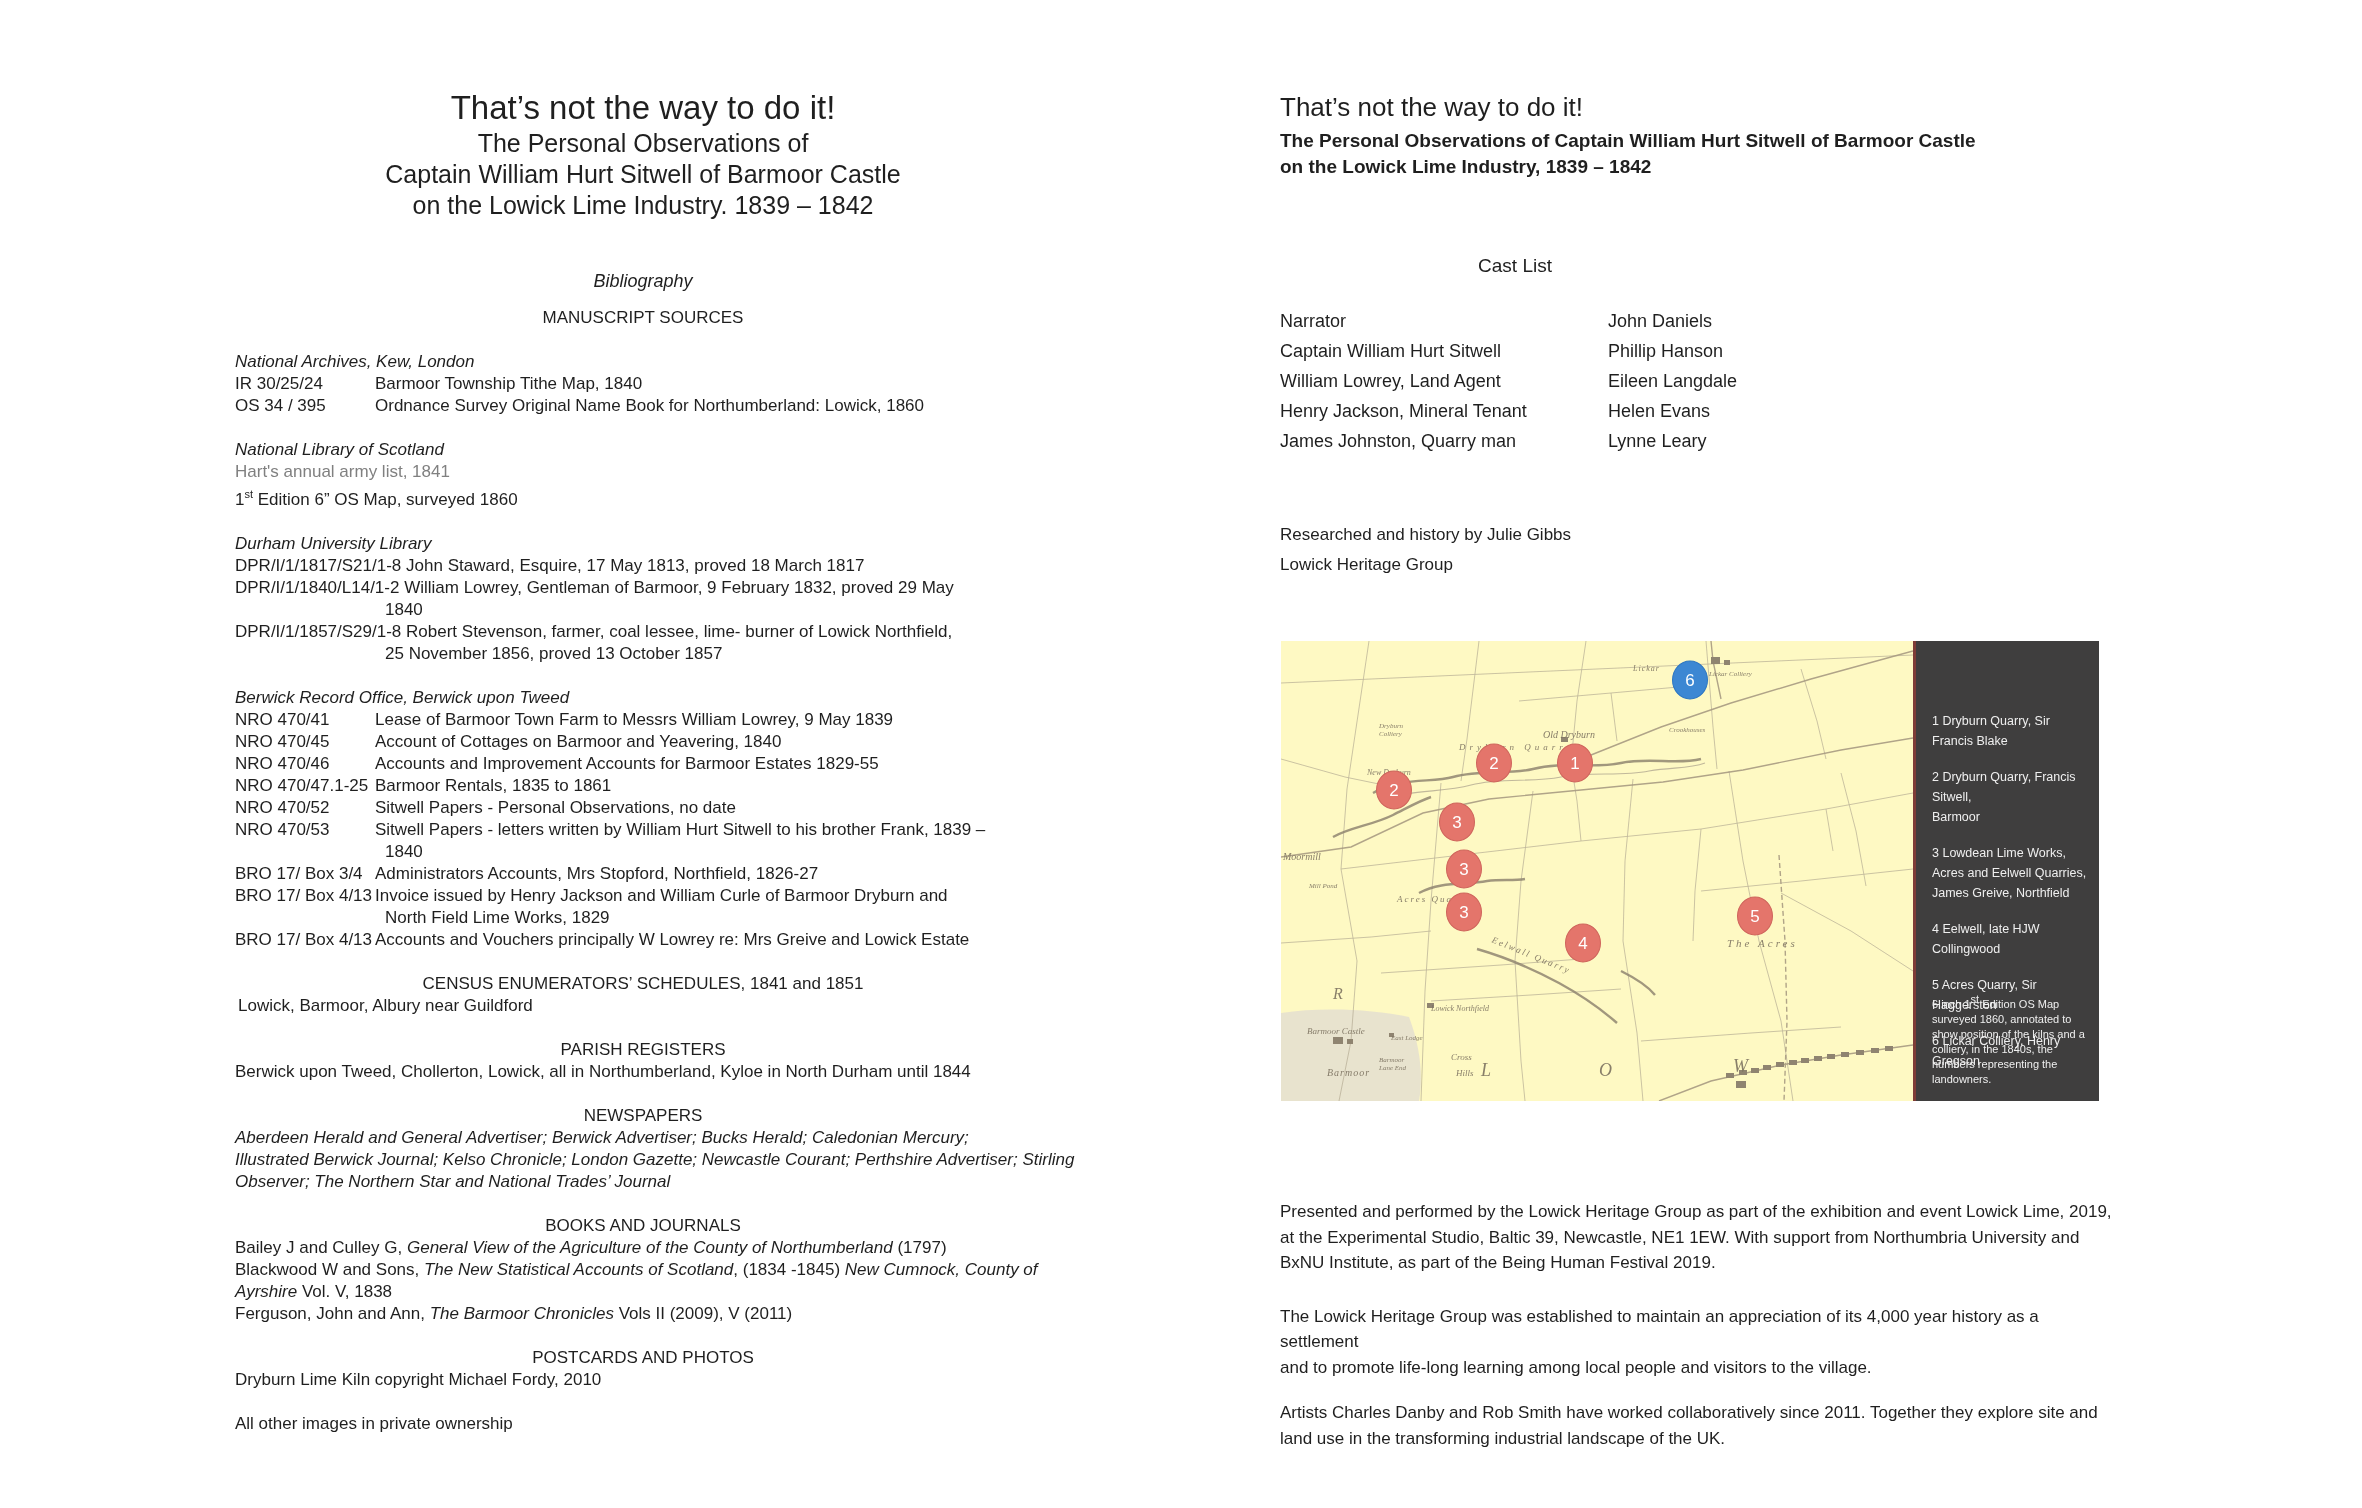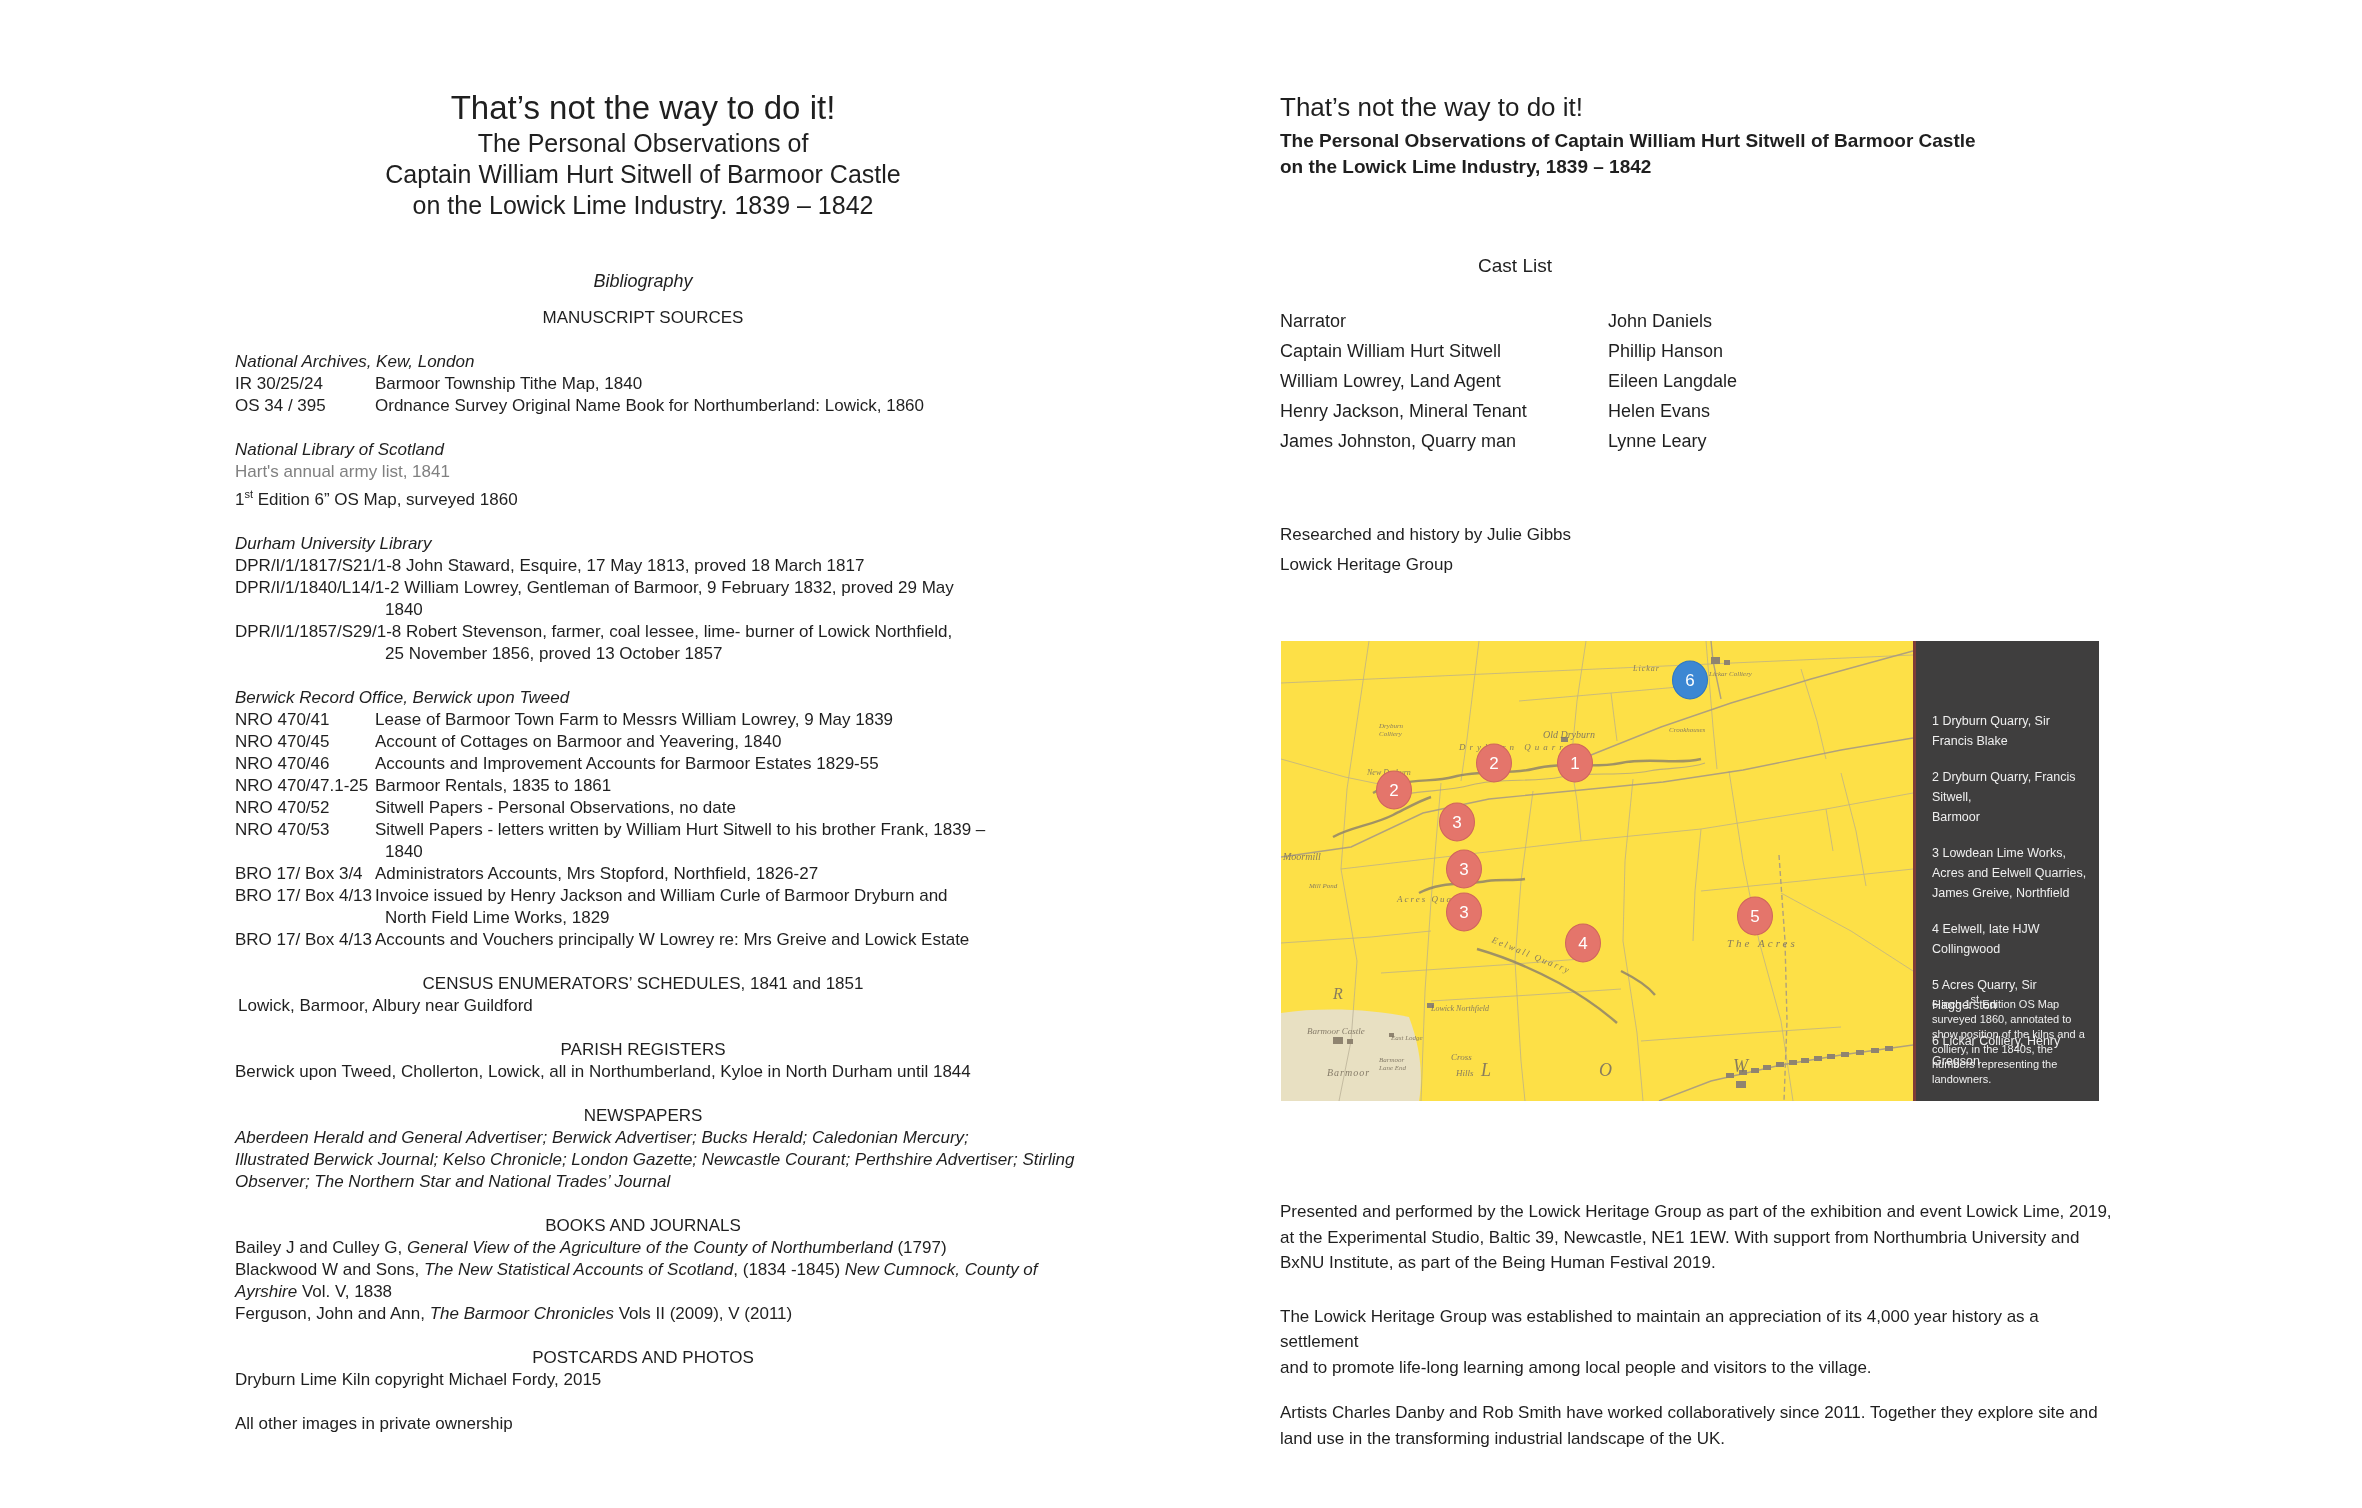--- a/index.html
+++ b/index.html
@@ -29,21 +29,21 @@
   .rp-title{font-size:26px;line-height:34px;}
   .rp-sub{font-size:19px;line-height:26px;font-weight:bold;margin-top:4px;}
   .cast-h{font-size:19px;line-height:24px;margin-top:74px;width:470px;text-align:center;}
   .cast{margin-top:28px;font-size:18px;}
   .cast-row{line-height:30px;white-space:nowrap;}
   .role{display:inline-block;width:328px;}
   .credits{margin-top:64px;line-height:30px;white-space:pre-line;}
 
   
   .map-wrap{position:absolute;left:1281px;top:641px;width:818px;height:460px;display:flex;}
-  .map{position:relative;width:632px;height:460px;background:#fde047;overflow:hidden;flex:0 0 auto;}
+  .map{position:relative;width:632px;height:460px;background:#fef9c3;overflow:hidden;flex:0 0 auto;}
   .map svg{position:absolute;left:0;top:0;}
   .maplabel{position:absolute;font-family:"Liberation Serif",serif;font-style:italic;
             color:#7c7260;opacity:.9;white-space:pre-line;line-height:1.1;}
   .marker{position:absolute;width:34px;height:37px;border-radius:50%;
           transform:translate(-50%,-50%);display:flex;align-items:center;justify-content:center;
           color:#ffffff;font-size:17px;}
   .marker.red{background:#e4756b;border:1px solid #cf655c;}
   .marker.blue{background:#3c87d3;border:1px solid #2e77c2;}
   .panel{flex:1 1 auto;background:#3f3e3e;border-left:3px solid #7e3c37;position:relative;
          padding:70px 12px 0 16px;box-sizing:border-box;color:#efefef;
@@ -167,21 +167,21 @@
     <div class="blk">
       <div class="lp-h" style="margin-top:0">BOOKS AND JOURNALS</div>
       <div class="nowrap"><span>Bailey J and Culley G, </span><span class="it">General View of the Agriculture of the County of Northumberland</span><span> (1797)</span></div>
       <div class="nowrap"><span>Blackwood W and Sons, </span><span class="it">The New Statistical Accounts of Scotland</span><span>, (1834 -1845) </span><span class="it">New Cumnock, County of</span></div>
       <div class="nowrap"><span class="it">Ayrshire</span><span> Vol. V, 1838</span></div>
       <div class="nowrap"><span>Ferguson, John and Ann, </span><span class="it">The Barmoor Chronicles</span><span> Vols II (2009), V (2011)</span></div>
     </div>
 
     <div class="blk">
       <div class="lp-h" style="margin-top:0">POSTCARDS AND PHOTOS</div>
-      <div class="nowrap">Dryburn Lime Kiln copyright Michael Fordy, 2015</div>
+      <div class="nowrap">Dryburn Lime Kiln copyright Michael Fordy, 2010</div>
     </div>
 
     <div class="blk">All other images in private ownership</div>
   </div>
 
   <div class="rp">
     <div class="rp-title">That’s not the way to do it!</div>
     <div class="rp-sub" style="white-space:pre-line">The Personal Observations of Captain William Hurt Sitwell of Barmoor Castle
 on the Lowick Lime Industry, 1839 – 1842</div>
 

